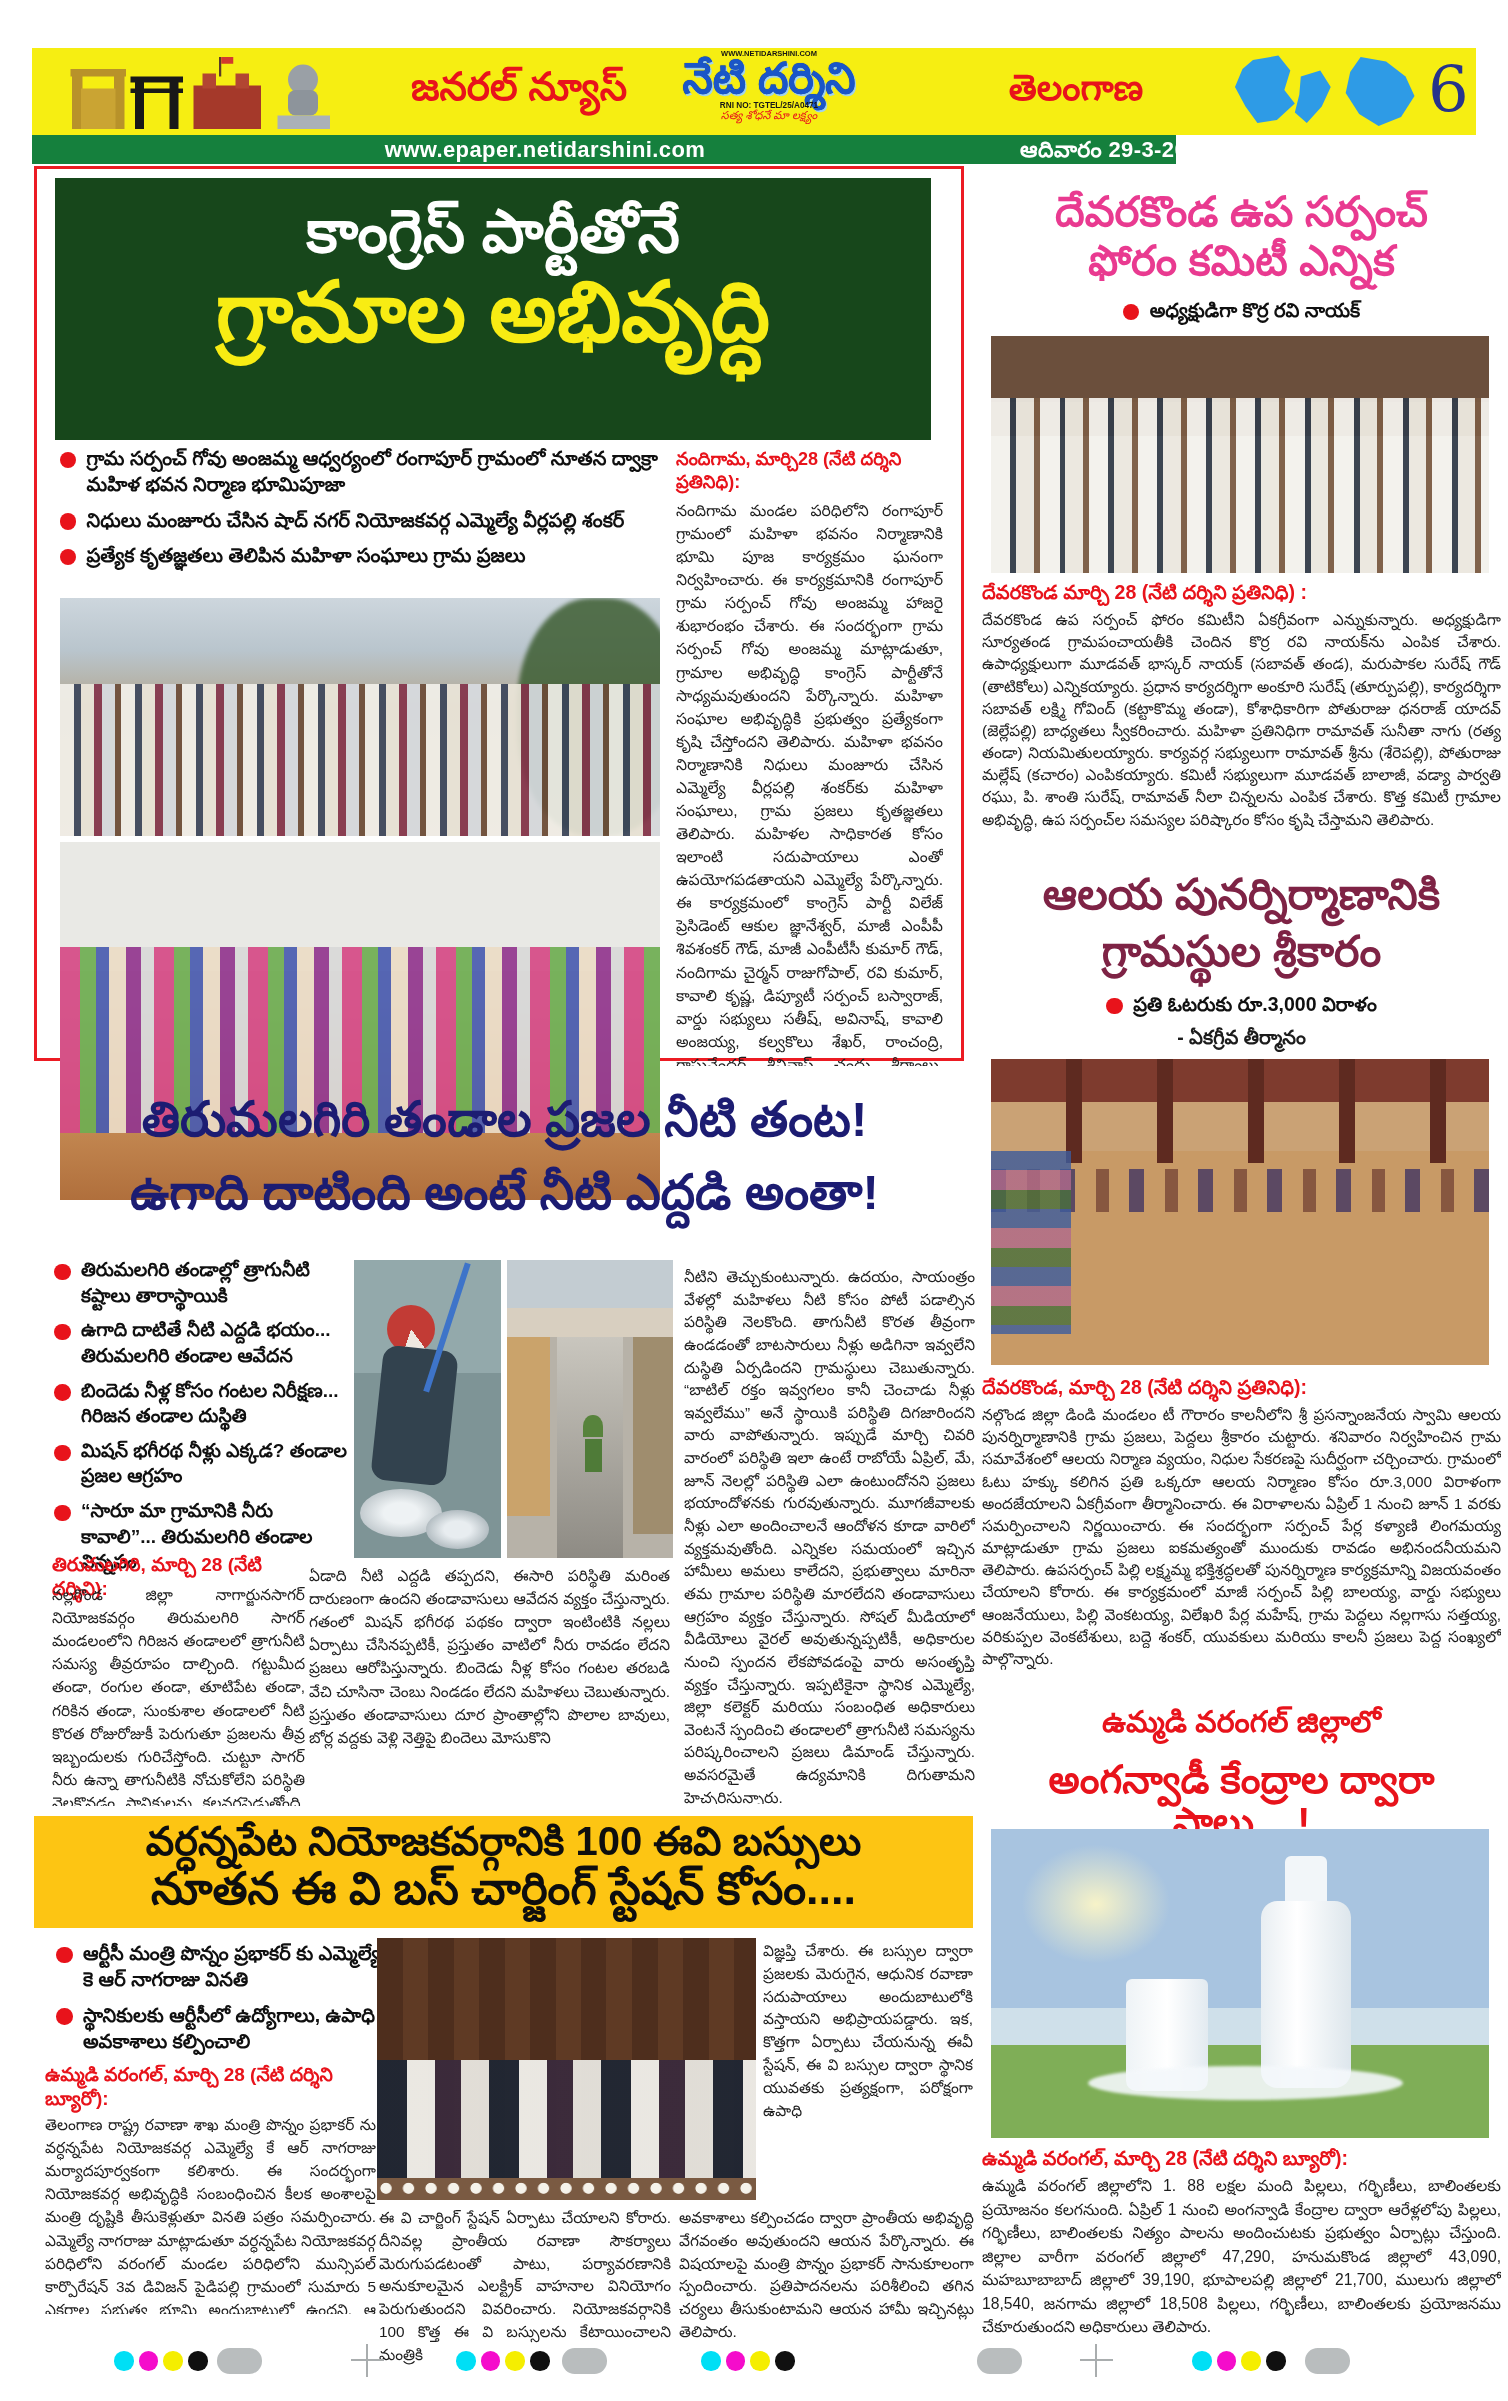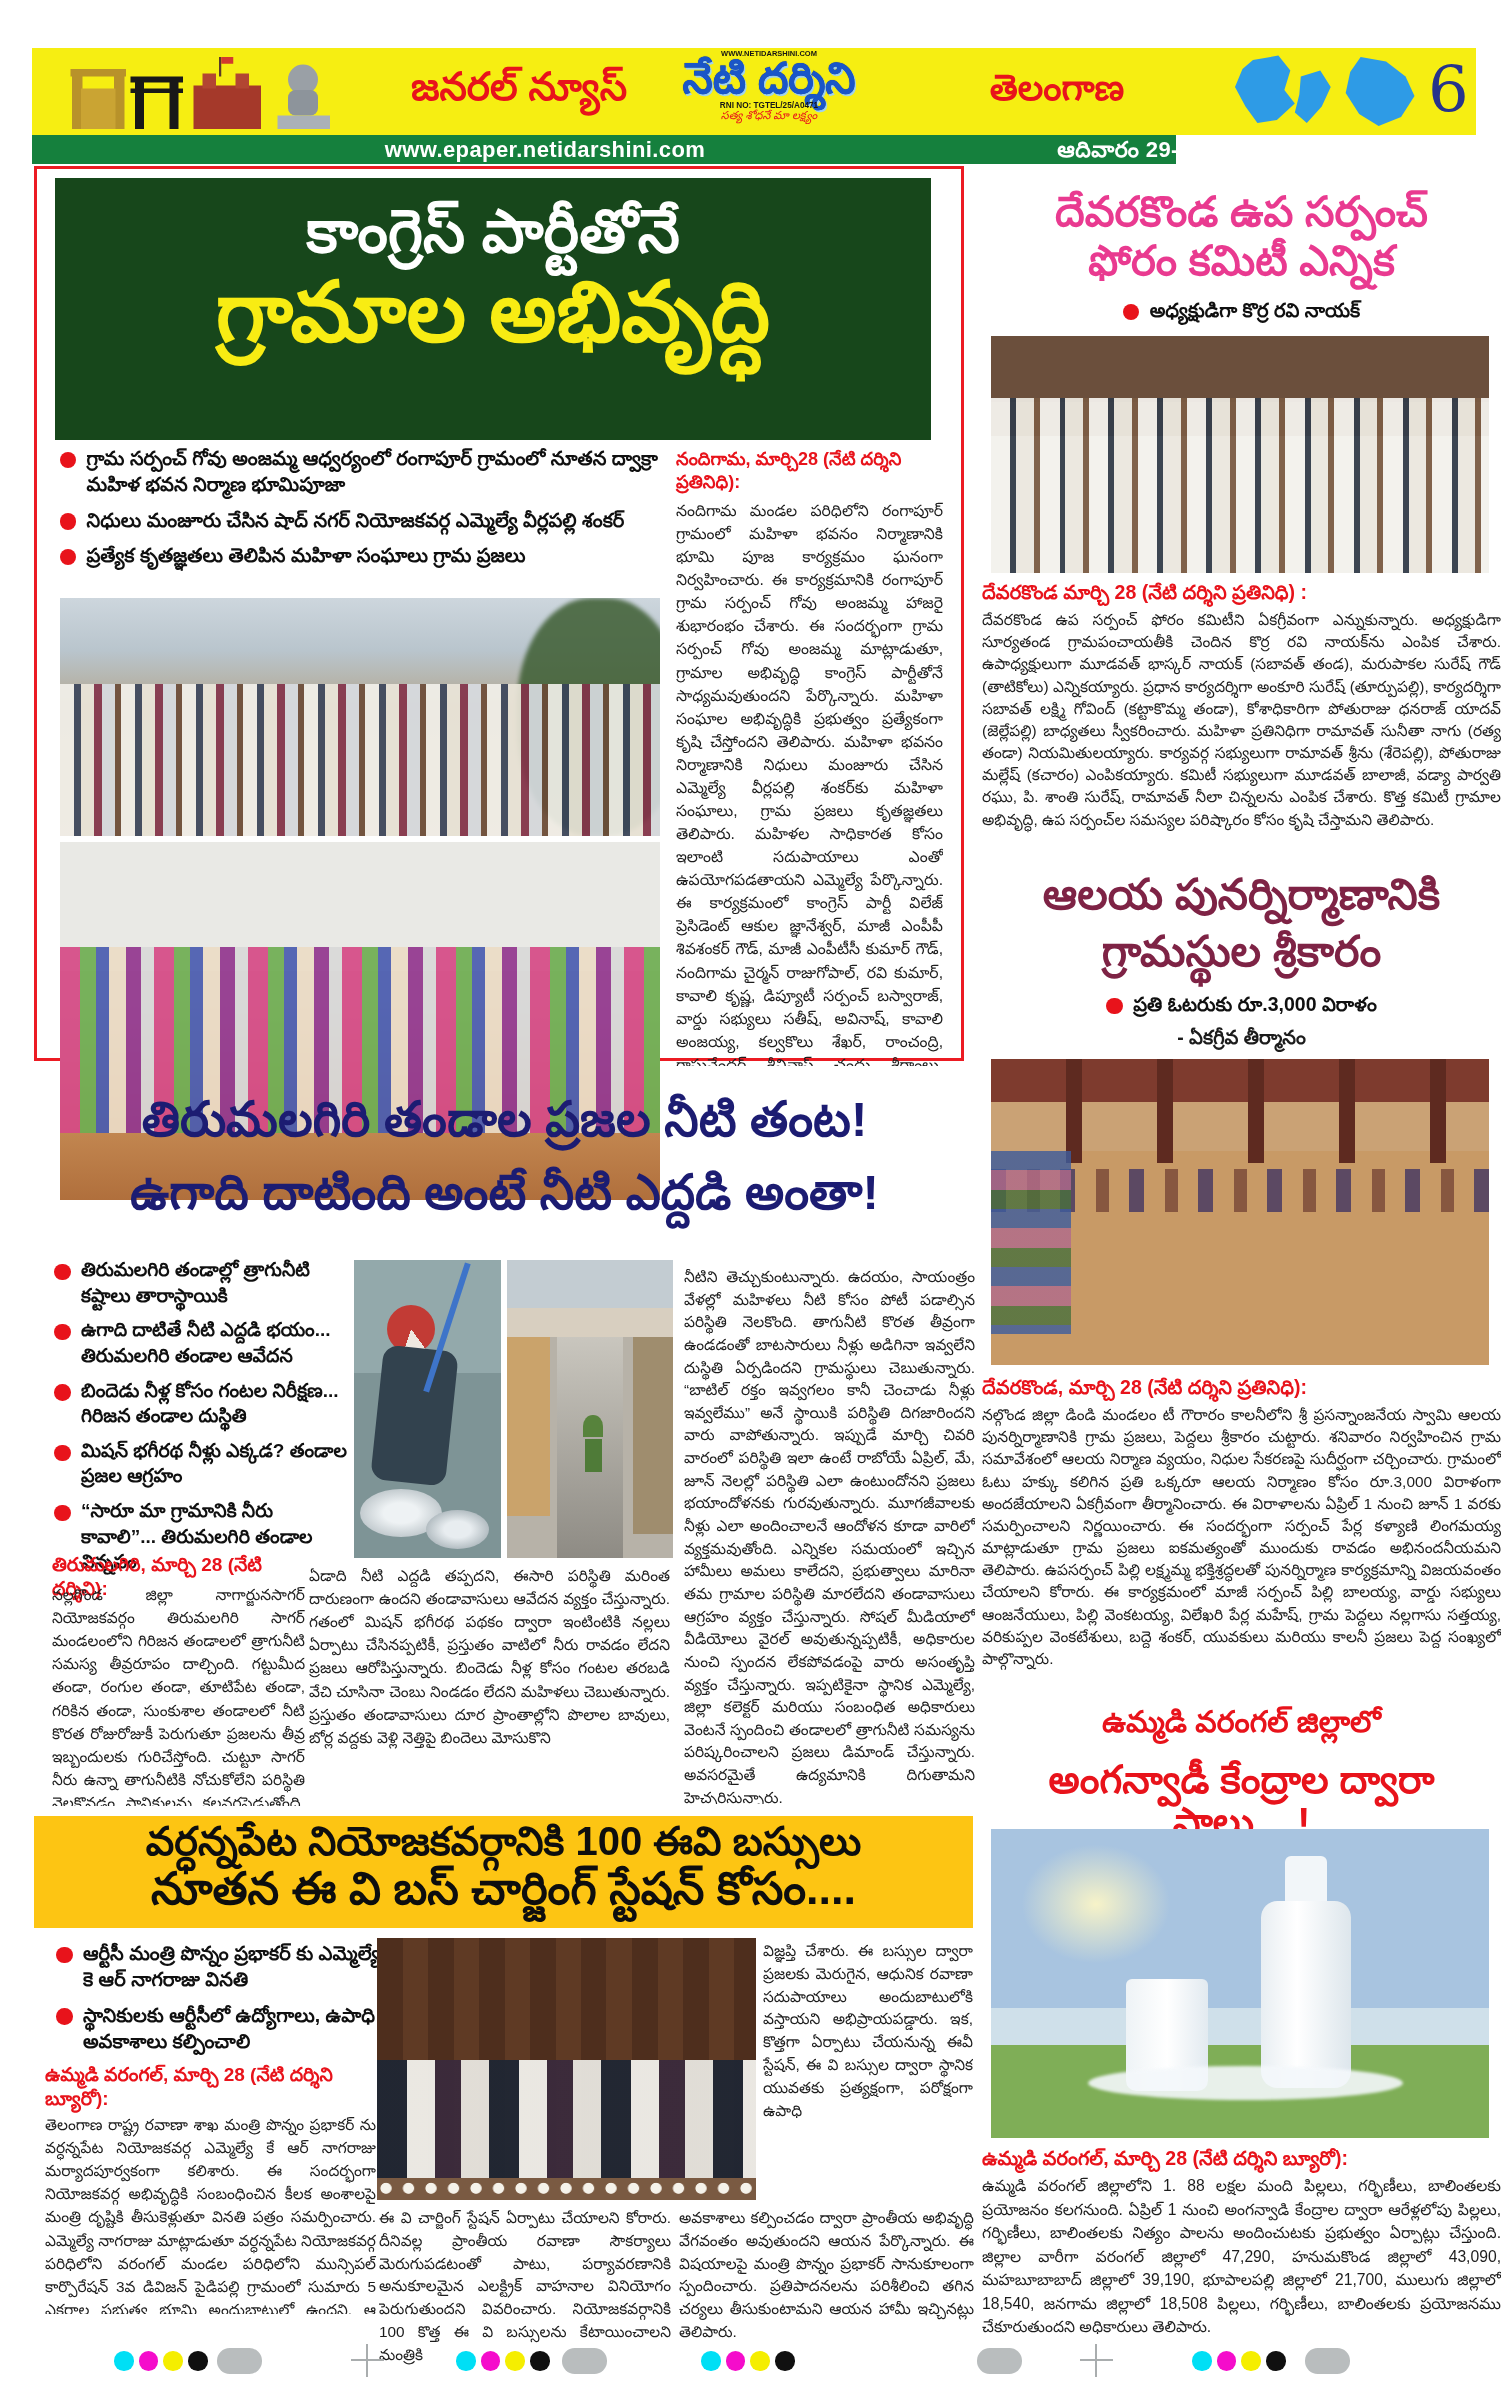--- a/index.html
+++ b/index.html
@@ -10,21 +10,21 @@
   .mast{left:32px;top:48px;width:1444px;height:87px;background:#f6ee12;}
   .mast-bar{left:32px;top:135px;width:1144px;height:28.5px;background:#15803d;color:#fff;}
   .bar-txt{position:absolute;top:1.5px;font-weight:bold;font-size:22px;letter-spacing:0.4px;}
   .edition{position:absolute;left:341px;top:0;width:292px;height:100%;display:flex;align-items:center;justify-content:center;
            color:#e8131b;font-weight:bold;font-size:39px;}
   .logo{position:absolute;left:621px;top:1.5px;width:232px;height:84px;text-align:center;line-height:1;}
   .logo-url{font-size:7.5px;font-weight:bold;color:#151515;}
   .logo-title{font-size:43px;font-weight:bold;color:#1a56c8;text-shadow:0 0 0.7px #0a2f80, 1.5px 1.5px 0 #9fd3f2;}
   .logo-rni{font-size:8.2px;font-weight:bold;color:#161616;margin-top:1.5px;}
   .logo-script{font-size:11.2px;color:#e8131b;font-style:italic;margin-top:0;}
-  .region{position:absolute;left:920px;top:0;width:210px;height:100%;display:flex;align-items:center;justify-content:center;
+  .region{position:absolute;left:939px;top:0;width:210px;height:100%;display:flex;align-items:center;justify-content:center;
           color:#e8131b;font-weight:bold;font-size:36px;}
   .pageno{position:absolute;left:1396px;top:4.5px;width:67px;font-family:"DejaVu Serif",serif;font-size:64px;color:#27348b;}
   
   .bullet{display:flex;gap:10.5px;align-items:flex-start;margin-bottom:9px;}
   .dot{width:16.5px;height:16.5px;border-radius:50%;background:#e8131b;flex:0 0 auto;margin-top:6.7px;}
   .btxt{font-weight:bold;font-size:19.5px;line-height:1.35;color:#101010;}
   .dateline{color:#e8131b;font-weight:bold;font-size:19px;line-height:1.25;}
   .body-txt{font-size:15.7px;line-height:1.5;text-align:justify;color:#1d1d1d;overflow:hidden;}
   .ph{position:absolute;overflow:hidden;background:#cfcac0;}
   .layer{position:absolute;}
@@ -89,21 +89,21 @@
     <div class="region">తెలంగాణ</div>
     <svg class="abs" style="left:1200px;top:6px" width="187" height="75" viewBox="0 0 250 100">
       <polygon points="28,8 62,2 78,22 70,48 84,66 60,88 34,92 18,70 4,44 14,20" fill="#2e9be6"></polygon>
       <polygon points="92,30 118,22 132,44 120,70 100,92 84,78 90,54" fill="#2e9be6"></polygon>
       <polygon points="172,4 206,10 232,30 244,56 226,84 196,96 170,80 152,52 158,24" fill="#2e9be6"></polygon>
     </svg>
     <div class="pageno">6</div>
   </div>
   <div class="abs mast-bar">
     <div class="bar-txt" style="left:352px;width:322px;text-align:center">www.epaper.netidarshini.com</div>
-    <div class="bar-txt" style="left:1009px;width:225px;text-align:center">ఆదివారం 29-3-2026</div>
+    <div class="bar-txt" style="left:988px;width:225px;">ఆదివారం 29-3-2026</div>
   </div>
 
   <div class="abs art-congress">
     <div class="green-box">
       <div class="gh1">కాంగ్రెస్ పార్టీతోనే</div>
       <div class="gh2">గ్రామాల అభివృద్ధి</div>
     </div>
     <div class="c-bullets">
       <div class="bullet">
         <span class="dot"></span>

